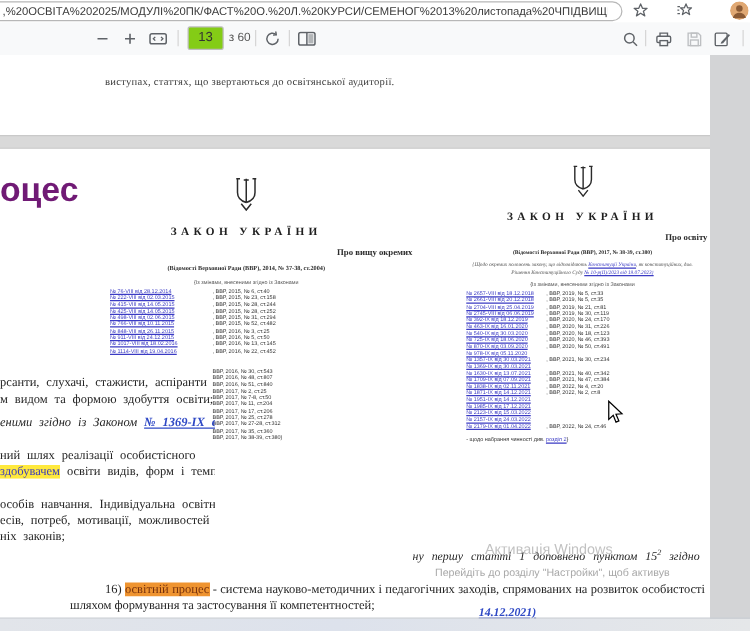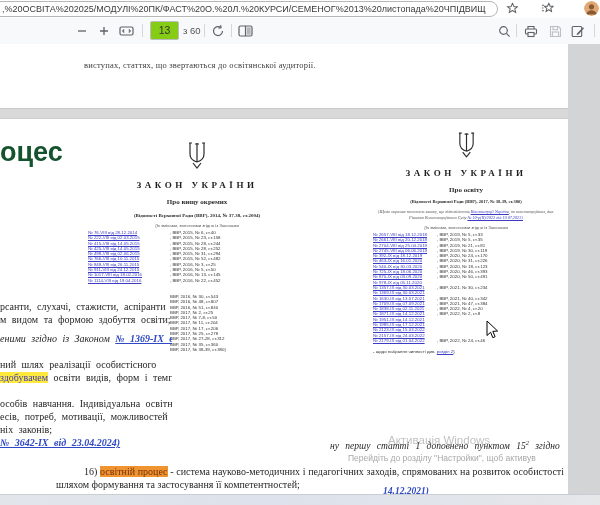--- a/index.html
+++ b/index.html
@@ -19,28 +19,28 @@
            font-size:10.5px;color:#333;text-align:center;line-height:17px;}
   .pagetotal{position:absolute;left:183px;top:7px;font-size:9.5px;color:#555;}
   .disabled{opacity:.38;}
   
   .viewer{position:absolute;left:0;top:44px;width:600px;height:461px;background:#fff;}
   .gray-strip{position:absolute;left:568px;top:0;width:32px;height:461px;background:#d3d4d6;}
   .page-gap{position:absolute;left:0;top:64px;width:568px;height:9px;background:#d9d9d9;border-top:1px solid #c9c9c9;border-bottom:1px solid #cfcfcf;}
   .bottom-band{position:absolute;left:0;top:450px;width:600px;height:11px;background:linear-gradient(90deg,#e2e5ea,#dde2ec 45%,#e5e7e9);border-top:1px solid #c9cdd4;}
   .serif{font-family:"Liberation Serif",serif;}
   .p12line{position:absolute;left:84px;top:5px;font-size:8.5px;color:#3c3c3c;letter-spacing:.2px;margin-top:11px;}
-  .heading-frag{position:absolute;left:0px;top:93px;font-size:27px;font-weight:bold;color:#14532d;}
+  .heading-frag{position:absolute;left:0px;top:93px;font-size:27px;font-weight:bold;color:#701a75;}
   
   .lawpage{position:absolute;top:74px;text-align:center;color:#2b2b2b;}
   .law1{left:64px;width:266px;}
   .law2{left:366px;width:200px;}
   .emblem{display:inline-block;}
   .law-title{font-family:"Liberation Serif",serif;font-weight:bold;letter-spacing:3.5px;font-size:9px;color:#1f1f1f;}
-  .law-sub{font-family:"Liberation Serif",serif;font-weight:bold;font-size:7px;}
+  .law-sub{font-family:"Liberation Serif",serif;font-weight:bold;font-size:7px;text-align:right;}
   .law-vvr{font-family:"Liberation Serif",serif;font-weight:bold;font-size:5px;}
   .law-small{font-size:4.3px;color:#555;}
   .court{font-family:"Liberation Serif",serif;font-style:italic;font-size:4.2px;color:#555;}
   .abs{position:absolute;left:0;width:100%;}
   .amend-list{position:absolute;text-align:left;font-size:4.4px;line-height:5.3px;white-space:nowrap;}
   .amend-link{color:#3b3bc4;text-decoration:underline;display:inline-block;}
   .l1link{min-width:82px;} .l2link{min-width:64px;}
   .amend-pub{color:#333;}
   .pubs-only{position:absolute;text-align:left;font-size:4.4px;line-height:5.3px;color:#333;white-space:nowrap;}
   .tiny-link{color:#3b3bc4;text-decoration:underline;}
@@ -240,21 +240,20 @@
     </div>
 
     <div class="bodyline" style="top:270px;">м видом та формою здобуття освіти;</div>
     <div class="bodyline" style="top:257px;">рсанти, слухачі, стажисти, аспіранти</div>
     <div class="bodyline it" style="top:289px;"><span>еними згідно із Законом </span><span class="doclink">№ 1369-IX від</span></div>
     <div class="bodyline" style="top:315px;">ний шлях реалізації особистісного</div>
     <div class="bodyline" style="top:328px;"><span class="hl-yellow">здобувачем</span><span> освіти видів, форм і темпу</span></div>
     <div class="bodyline" style="top:354px;">особів навчання. Індивідуальна освітня</div>
     <div class="bodyline" style="top:367px;">есів, потреб, мотивації, можливостей і</div>
     <div class="bodyline" style="top:380px;">ніх законів;</div>
-    <div class="bodyline it" style="top:393px;"><span class="doclink">№ 3642-IX від 23.04.2024)</span></div>
 
     <div class="rightline" style="left:330px;top:395px;width:236px;overflow:hidden;"><span>ну першу статті 1 доповнено пунктом 15</span><sup style="font-size:6.5px;">2</sup><span> згідно із Законом </span></div>
     <div class="rightline" style="left:383px;top:410px;margin-top:32px;"><span class="doclink">14.12.2021)</span></div>
 
     <div class="p16"><span>16) </span><span class="hl-orange">освітній процес</span><span> - система науково-методичних і педагогічних заходів, спрямованих на розвиток особистості шляхом формування та застосування її компетентностей;</span></div>
 
     <div class="wm1">Активація Windows</div>
     <div class="wm2">Перейдіть до розділу "Настройки", щоб активув</div>
 
     <div class="cursor">

